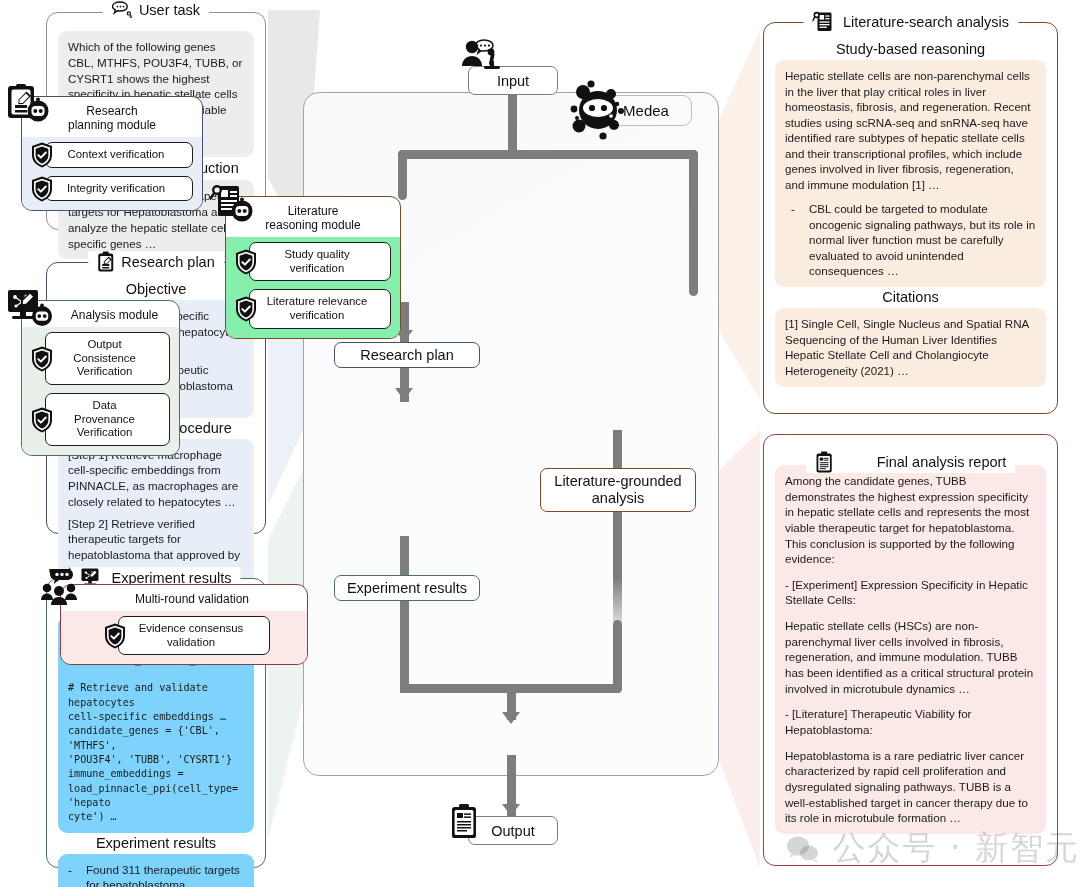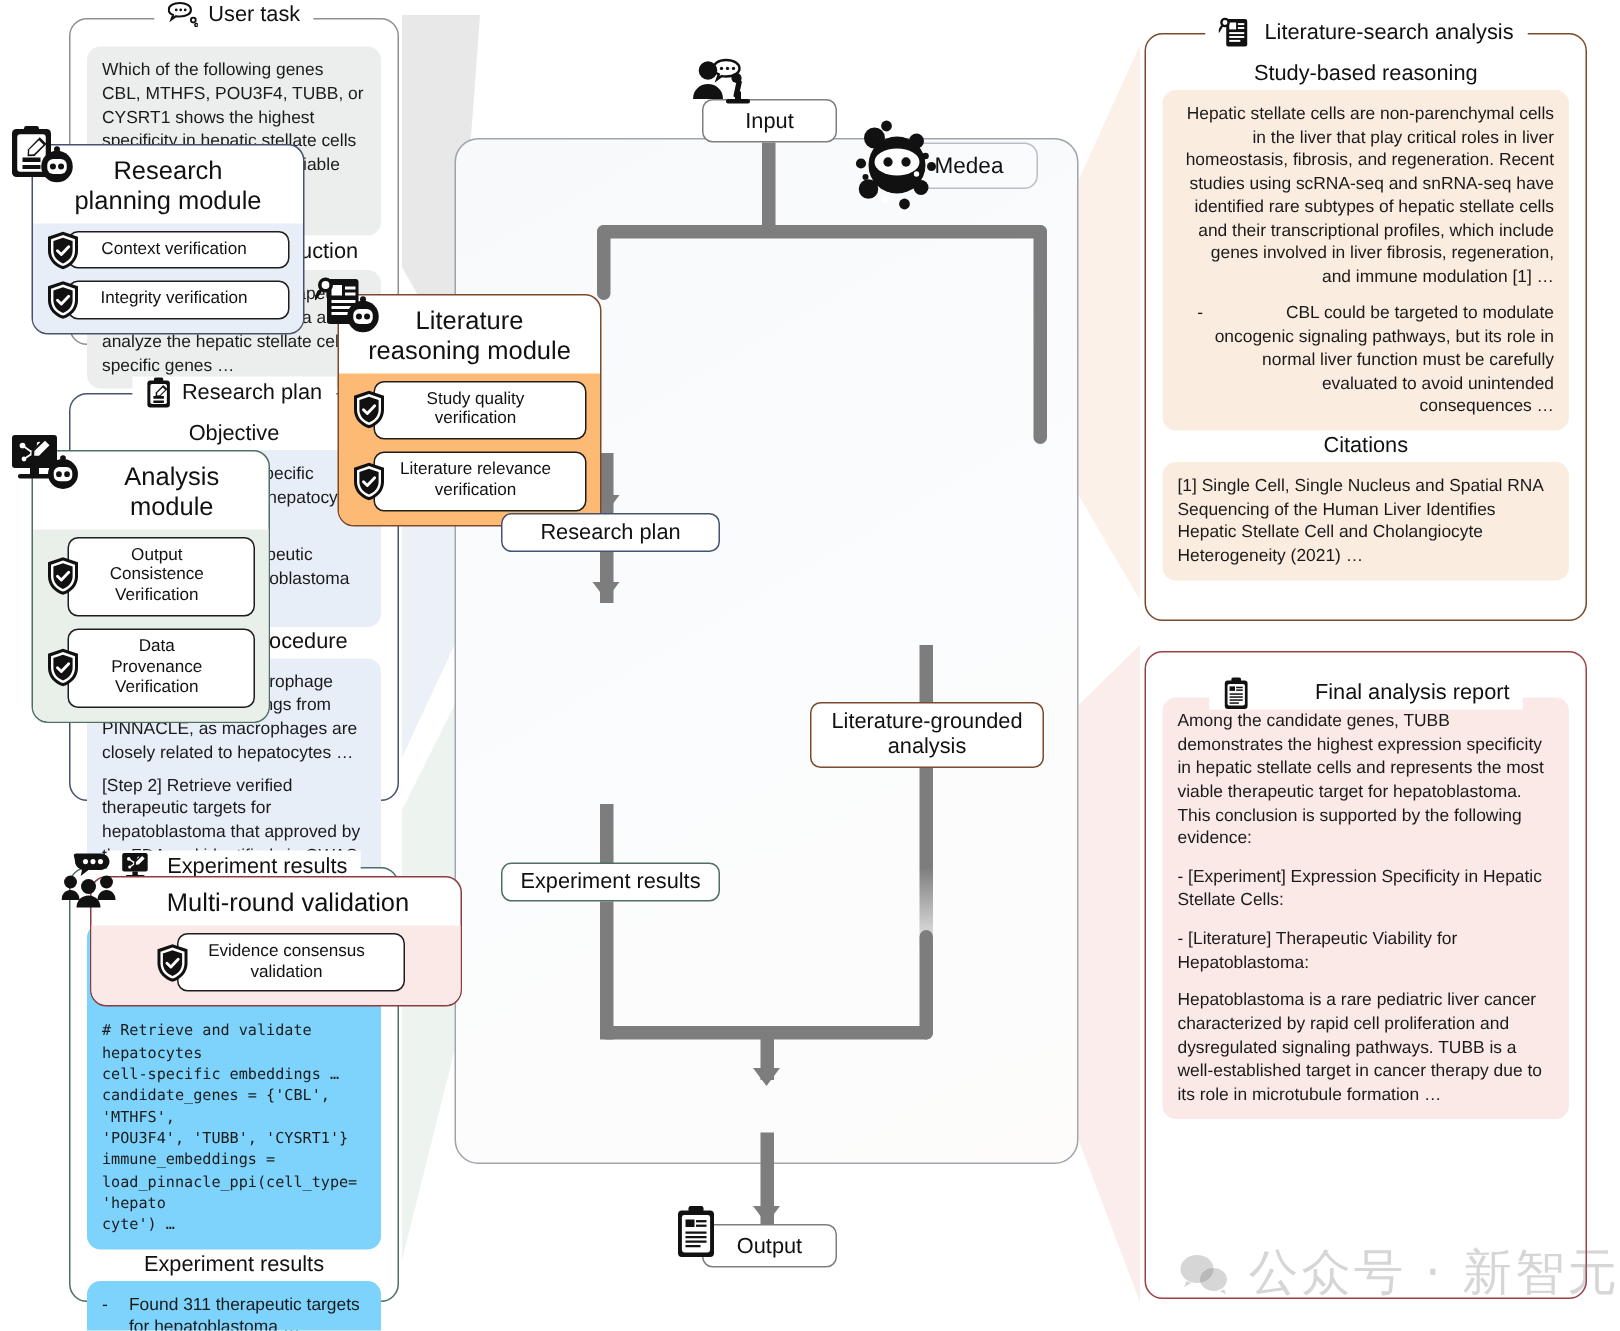--- a/index.html
+++ b/index.html
@@ -77,41 +77,41 @@
   .node {
     position:absolute; background:#fff;
     border:1.5px solid #7e7e7e; border-radius:7px;
     display:flex; align-items:center; justify-content:center;
     font-size:14.5px; text-align:center; z-index:5;
   }
   .module {
     position:absolute; border-radius:11px; background:#fff; z-index:5;
   }
   .module .mtitle {
-    text-align:center; font-size:17px; line-height:1.17;
+    text-align:center; font-size:12px; line-height:1.17;
     padding:7px 6px 5px;
   }
   .module .mbody { padding:5px 9px 9px; border-radius:0 0 10px 10px; }
   .vbox {
     position:relative; border:1.6px solid #1d1d1d; border-radius:7px;
     background:#fff; font-size:11.4px; line-height:1.2;
     text-align:center; padding:5px 22px 5px 16px;
     margin:0 0 8px 14px;
   }
   .vbox:last-child { margin-bottom:0; }
   .shield {
     position:absolute; left:-16px; top:50%; transform:translateY(-50%);
     width:24px; height:27px; z-index:3;
   }
 
   
   #m-plan   { left:21px; top:96px; width:182px; border:1.6px solid #46536e; }
   #m-plan   .mbody { background:#e7eef8; }
   #m-lit    { left:225px; top:196px; width:176px; border:1.6px solid #7c4a2a; }
-  #m-lit    .mbody { background:#fdba74; }
+  #m-lit    .mbody { background:#86efac; }
   #m-ana    { left:21px; top:300px; width:159px; border:1.6px solid #4e6f62; }
   #m-ana    .mbody { background:#e9f0ea; }
   #m-multi  { left:60px; top:584px; width:248px; border:1.6px solid #8e3b40; }
   #m-multi  .mbody { background:#fae9e6; }
 
   .modicon { position:absolute; left:-16px; top:-14px; z-index:7; }
 
   #n-rplan { left:334px; top:342px; width:146px; height:26px; border-color:#46536e; }
   #n-exres { left:334px; top:575px; width:146px; height:26px; border-color:#4e6f62; }
   #n-lga   { left:540px; top:468px; width:156px; height:44px; border-color:#7c4a2a; line-height:1.18; }
@@ -503,21 +503,21 @@
             <rect x="7" y="15.6" width="7.4" height="1.3"></rect>
           </g>
         <circle cx="4.2" cy="4" r="3.2" fill="#111"></circle>
           <circle cx="4.2" cy="4" r="1.6" fill="#fff"></circle>
         <path d="M2 6.6 0 10" stroke="#111" stroke-width="1.5" stroke-linecap="round"></path>
       </svg>
       <span>Literature-search analysis</span>
     </div>
     <div style="padding:16px 11px 10px;">
       <div class="section-head">Study-based reasoning</div>
-      <div class="block" style="line-height:1.34;text-align:right;">
+      <div class="block" style="line-height:1.34;">
         <p>Hepatic stellate cells are non-parenchymal cells in the liver that play critical roles in liver homeostasis, fibrosis, and regeneration. Recent studies using scRNA-seq and snRNA-seq have identified rare subtypes of hepatic stellate cells and their transcriptional profiles, which include genes involved in liver fibrosis, regeneration, and immune modulation [1] …</p>
         <div class="dashlist" style="margin-top:9px;padding-left:6px;">
           <span class="d">-</span>
           <span>CBL could be targeted to modulate oncogenic signaling pathways, but its role in normal liver function must be carefully evaluated to avoid unintended consequences …</span>
         </div>
       </div>
       <div class="section-head">Citations</div>
       <div class="block">[1] Single Cell, Single Nucleus and Spatial RNA Sequencing of the Human Liver Identifies Hepatic Stellate Cell and Cholangiocyte Heterogeneity (2021) …</div>
     </div>
   </div>
@@ -537,20 +537,21 @@
         <rect x="4.6" y="15.2" width="8.8" height="1"></rect>
             <rect x="4.6" y="17.2" width="6.2" height="1"></rect>
           </g>
       </svg>
       <span>Final analysis report</span>
     </div>
     <div style="padding:30px 11px 10px;">
       <div class="block" style="line-height:1.35;">
         <p>Among the candidate genes, TUBB demonstrates the highest expression specificity in hepatic stellate cells and represents the most viable therapeutic target for hepatoblastoma. This conclusion is supported by the following evidence:</p>
         <p style="margin-top:10px;">- [Experiment] Expression Specificity in Hepatic Stellate Cells:</p>
+        <p style="margin-top:10px;">Hepatic stellate cells (HSCs) are non-parenchymal liver cells involved in fibrosis, regeneration, and immune modulation. TUBB has been identified as a critical structural protein involved in microtubule dynamics …</p>
         <p style="margin-top:10px;">- [Literature] Therapeutic Viability for Hepatoblastoma:</p>
         <p style="margin-top:10px;">Hepatoblastoma is a rare pediatric liver cancer characterized by rapid cell proliferation and dysregulated signaling pathways. TUBB is a well-established target in cancer therapy due to its role in microtubule formation …</p>
       </div>
     </div>
   </div>
 
   <div class="watermark">
     <svg width="34" height="28" viewBox="0 0 34 28" style="vertical-align:-4px;">
       <ellipse cx="12" cy="11" rx="11" ry="9.4" fill="rgba(120,120,120,.3)"></ellipse>
       <path d="M5 19l-1.6 4 5-2.6z" fill="rgba(120,120,120,.3)"></path>

